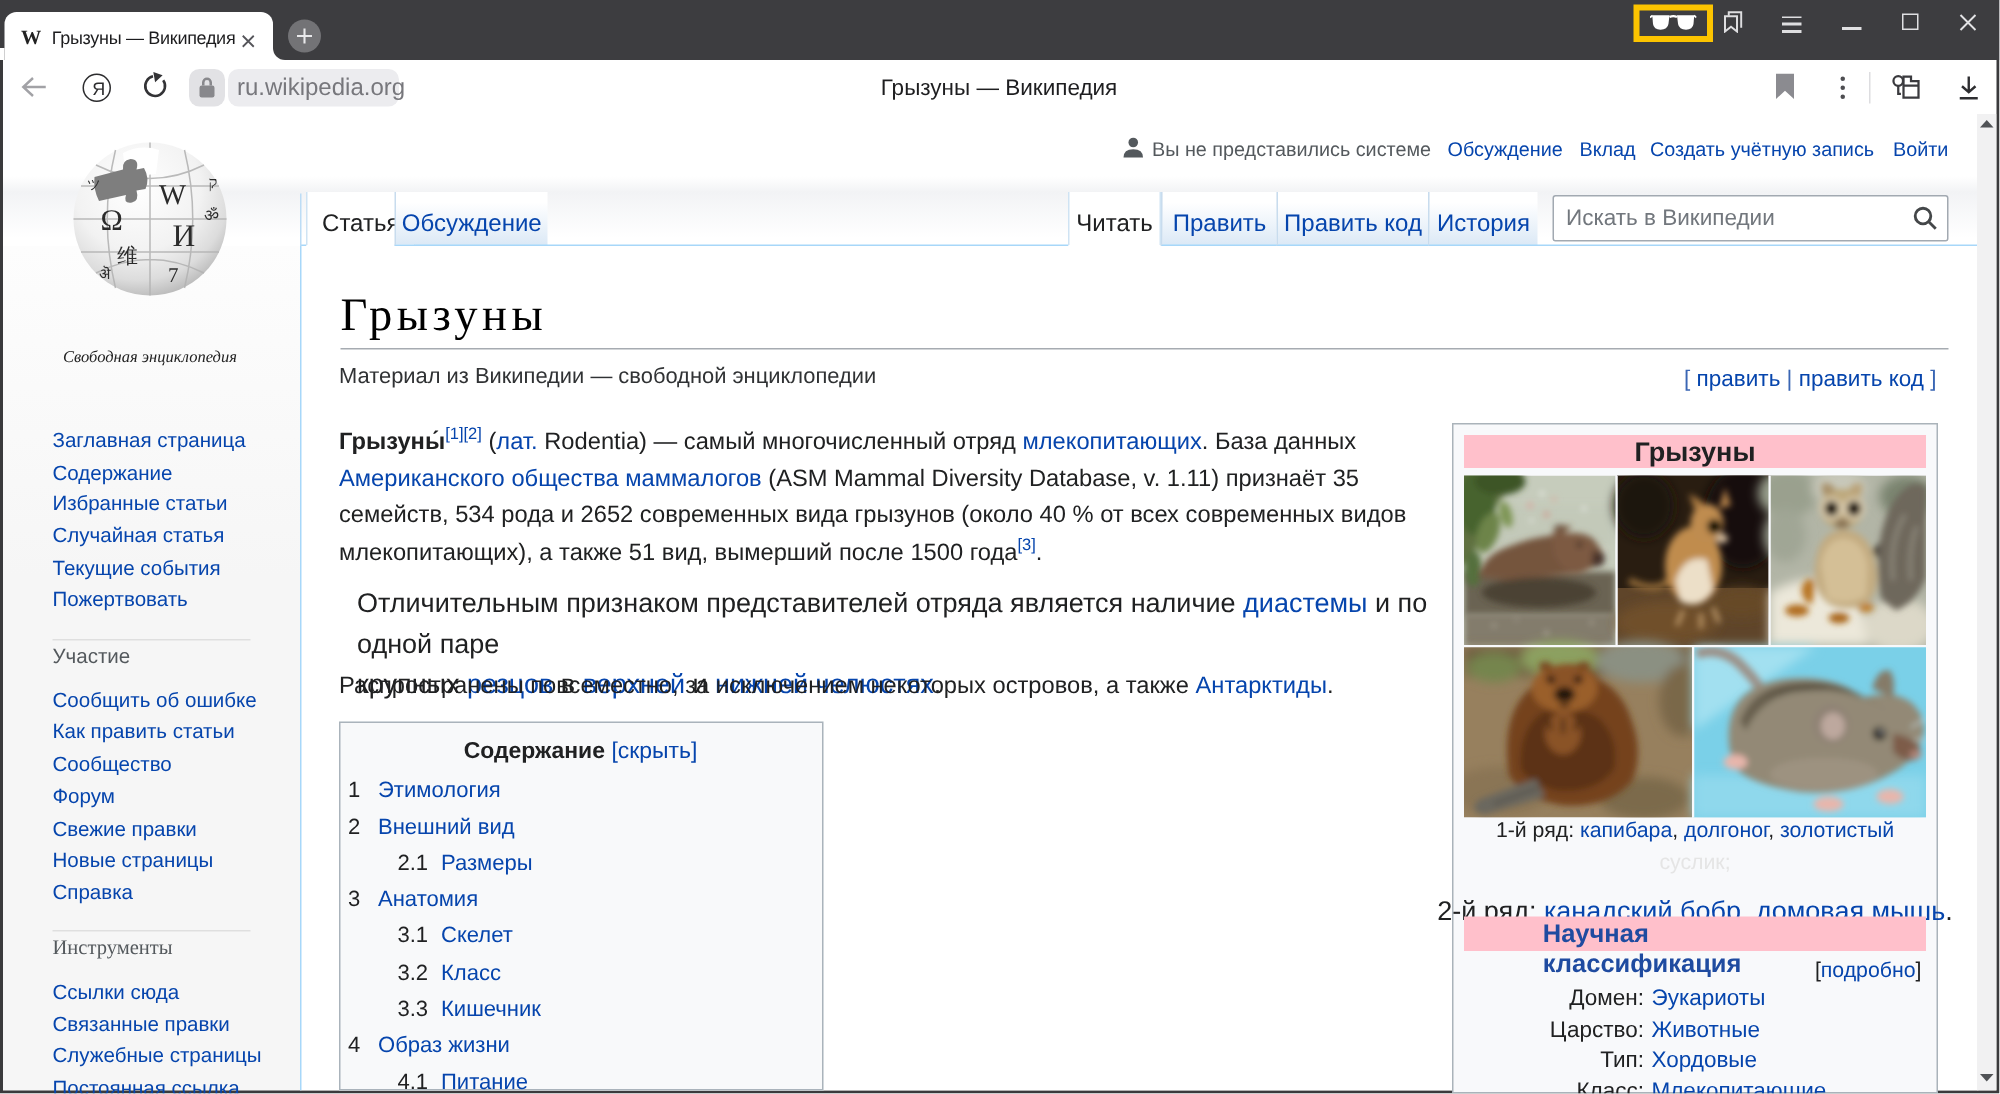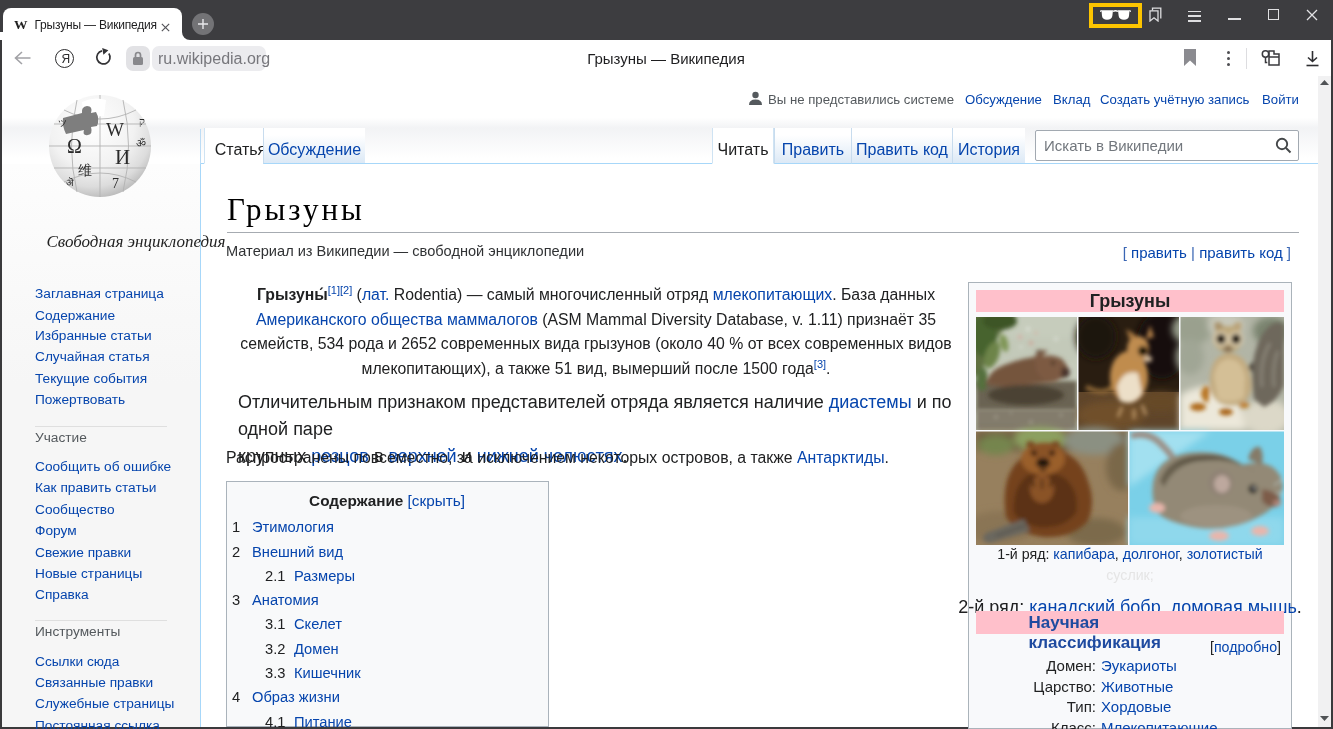--- a/index.html
+++ b/index.html
@@ -167,71 +167,71 @@
   <text x="23" y="59" font-size="20">Ω</text>
   <text x="71" y="70" font-size="21">И</text>
   <text x="34" y="81" font-size="14">维</text>
   <text x="95" y="31" font-size="11">ק</text>
   <text x="92" y="53" font-size="11">ॐ</text>
   <text x="68" y="94" font-size="14">7</text>
   <text x="22" y="92" font-size="10">ऄ</text>
   <text x="14" y="32" font-size="9">ツ</text>
  </g>
 </svg>
-<div class="abs" style="left:100px;top:231.5px;transform:translateX(-50%);font-family:'Liberation Serif',serif;font-style:italic;font-size:17px;color:#222;margin-top:0px;white-space:nowrap;margin-left:36px;">Свободная энциклопедия</div>
+<div class="abs" style="left:100px;top:231.5px;transform:translateX(-50%);font-family:'Liberation Serif',serif;font-style:italic;font-size:11px;color:#222;margin-top:0px;white-space:nowrap;">Свободная энциклопедия</div>
 
 <div class="sb lk" style="top:286px;">Заглавная страница</div>
 <div class="sb lk" style="top:308px;">Содержание</div>
 <div class="sb lk" style="top:328px;">Избранные статьи</div>
 <div class="sb lk" style="top:349px;">Случайная статья</div>
 <div class="sb lk" style="top:371px;">Текущие события</div>
 <div class="sb lk" style="top:392px;">Пожертвовать</div>
 <div class="abs" style="left:35px;top:426px;width:132px;height:1px;background:#dfdfdf;"></div>
 <div class="sb g" style="top:430px;">Участие</div>
 <div class="sb lk" style="top:459px;">Сообщить об ошибке</div>
 <div class="sb lk" style="top:480px;">Как править статьи</div>
 <div class="sb lk" style="top:502px;">Сообщество</div>
 <div class="sb lk" style="top:523px;">Форум</div>
 <div class="sb lk" style="top:545px;">Свежие правки</div>
 <div class="sb lk" style="top:566px;">Новые страницы</div>
 <div class="sb lk" style="top:587px;">Справка</div>
 <div class="abs" style="left:35px;top:620px;width:132px;height:1px;background:#dfdfdf;"></div>
-<div class="sb g" style="top:624px;">Инструменты</div>
+<div class="sb g" style="top:624px;font-family:Liberation Serif, serif;">Инструменты</div>
 <div class="sb lk" style="top:654px;">Ссылки сюда</div>
 <div class="sb lk" style="top:675px;">Связанные правки</div>
 <div class="sb lk" style="top:696px;">Служебные страницы</div>
 <div class="sb lk" style="top:718px;">Постоянная ссылка</div>
 
 <div class="abs" style="left:227px;top:190px;font-family:'Liberation Serif',serif;font-size:31px;letter-spacing:3px;color:#000;margin-top:1.5px;">Грызуны</div>
 <div class="abs" style="left:227px;top:232px;width:1072px;height:1px;background:#a6abb1;"></div>
 <div class="abs" style="left:226px;top:242.5px;font-size:14.6px;color:#303234;">Материал из Википедии — свободной энциклопедии</div>
 <div class="abs" style="left:1291px;top:244px;font-size:15px;transform:translateX(-100%);white-space:nowrap;color:#3a66b4;">[ <span class="lk">править</span> | <span class="lk">править код</span> ]</div>
 
-<div class="abs" style="left:226px;top:283px;width:740px;font-size:15.8px;line-height:24.5px;color:#202122;text-align:center;">
+<div class="abs" style="left:226px;top:283px;width:740px;font-size:15.8px;line-height:24.5px;color:#202122;">
 <b>Грызуны́</b><sup class="lk">[1][2]</sup> (<span class="lk">лат.</span> Rodentia) — самый многочисленный отряд <span class="lk">млекопитающих</span>. База данных<br>
 <span class="lk">Американского общества маммалогов</span> (ASM Mammal Diversity Database, v. 1.11) признаёт 35<br>
 семейств, 534 рода и 2652 современных вида грызунов (около 40 % от всех современных видов<br>
 млекопитающих), а также 51 вид, вымерший после 1500 года<sup class="lk">[3]</sup>.
 </div>
 <div class="abs" style="left:238px;top:389px;width:740px;font-size:18px;line-height:27px;color:#202122;">
 Отличительным признаком представителей отряда является наличие <span class="lk">диастемы</span> и по одной паре<br>
 крупных <span class="lk">резцов</span> в <span class="lk">верхней</span> и <span class="lk">нижней челюстях</span>.
 </div>
 <div class="abs" style="left:226px;top:446px;width:740px;font-size:15.8px;line-height:24.5px;color:#202122;">
 Распространены повсеместно, за исключением некоторых островов, а также <span class="lk">Антарктиды</span>.
 </div>
 
 <div class="abs" style="left:226px;top:481px;width:323px;height:246px;box-sizing:border-box;border:1px solid #aab3bb;background:#f8f9fa;"></div>
 <div class="abs" style="left:387px;top:492px;transform:translateX(-50%);font-size:15.3px;white-space:nowrap;"><b style="color:#202122;">Содержание</b> <span class="lk">[скрыть]</span></div>
 <div class="abs" style="left:232px;top:519px;font-size:14.7px;color:#202122;"><span style="display:inline-block;width:20px;">1</span><span class="lk">Этимология</span></div>
 <div class="abs" style="left:232px;top:544px;font-size:14.7px;color:#202122;"><span style="display:inline-block;width:20px;">2</span><span class="lk">Внешний вид</span></div>
 <div class="abs" style="left:265px;top:568px;font-size:14.7px;color:#202122;"><span style="display:inline-block;width:29px;">2.1</span><span class="lk">Размеры</span></div>
 <div class="abs" style="left:232px;top:592px;font-size:14.7px;color:#202122;"><span style="display:inline-block;width:20px;">3</span><span class="lk">Анатомия</span></div>
 <div class="abs" style="left:265px;top:616px;font-size:14.7px;color:#202122;"><span style="display:inline-block;width:29px;">3.1</span><span class="lk">Скелет</span></div>
-<div class="abs" style="left:265px;top:641px;font-size:14.7px;color:#202122;"><span style="display:inline-block;width:29px;">3.2</span><span class="lk">Домен</span></div>
+<div class="abs" style="left:265px;top:641px;font-size:14.7px;color:#202122;"><span style="display:inline-block;width:29px;">3.2</span><span class="lk">Класс</span></div>
 <div class="abs" style="left:265px;top:665px;font-size:14.7px;color:#202122;"><span style="display:inline-block;width:29px;">3.3</span><span class="lk">Кишечник</span></div>
 <div class="abs" style="left:232px;top:689px;font-size:14.7px;color:#202122;"><span style="display:inline-block;width:20px;">4</span><span class="lk">Образ жизни</span></div>
 <div class="abs" style="left:265px;top:714px;font-size:14.7px;color:#202122;"><span style="display:inline-block;width:29px;">4.1</span><span class="lk">Питание</span></div>
 
 <div class="abs" style="left:968px;top:282px;width:324px;height:447px;box-sizing:border-box;border:1px solid #aab3ba;background:#f8f9fb;"></div>
 <div class="abs" style="left:976px;top:290px;width:308px;height:22px;background:#ffc0cb;"></div>
 <div class="abs" style="left:1130px;top:291px;transform:translateX(-50%);font-size:18px;font-weight:bold;color:#202122;">Грызуны</div>
 <svg class="abs" style="left:976px;top:317px;" width="308" height="228" viewBox="0 0 308 228">
  <defs>
         <filter id="bl" x="-30%" y="-30%" width="160%" height="160%">

